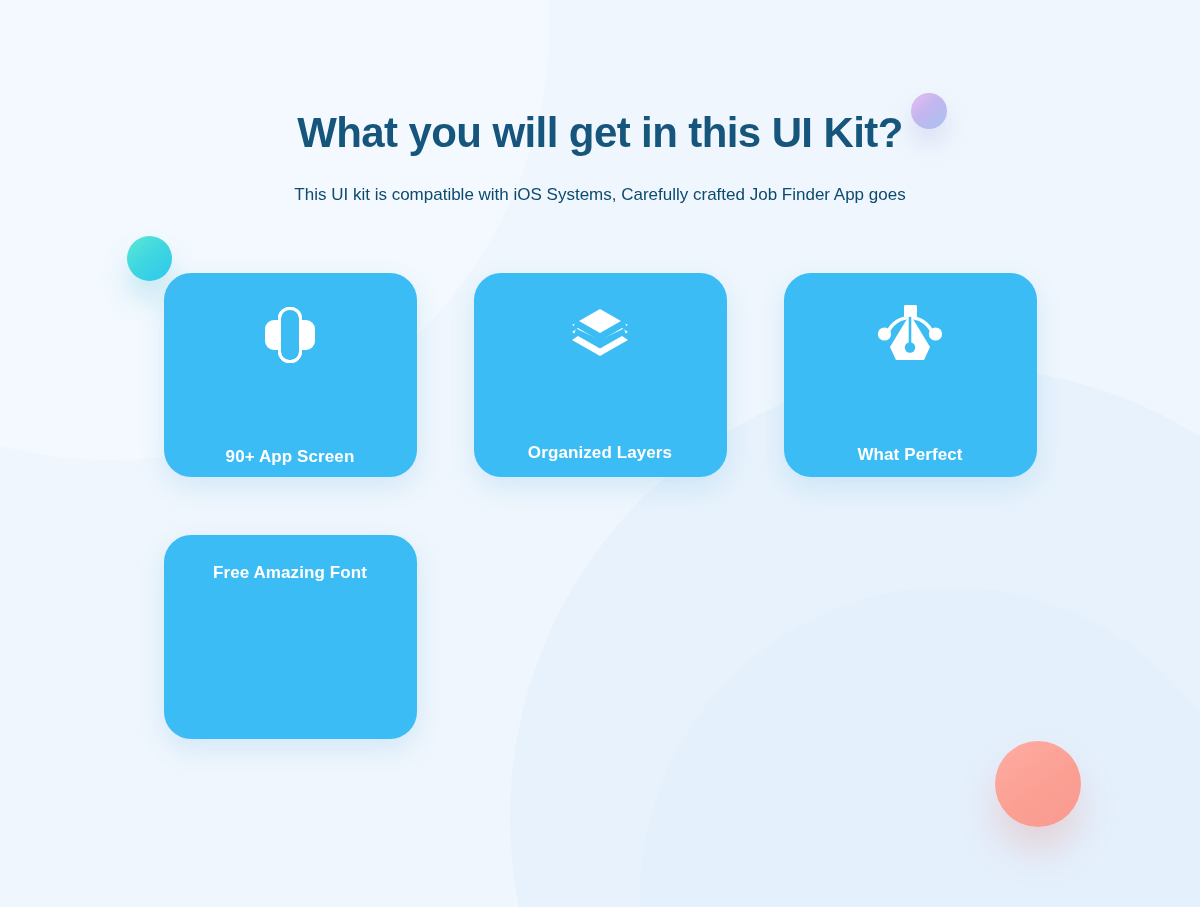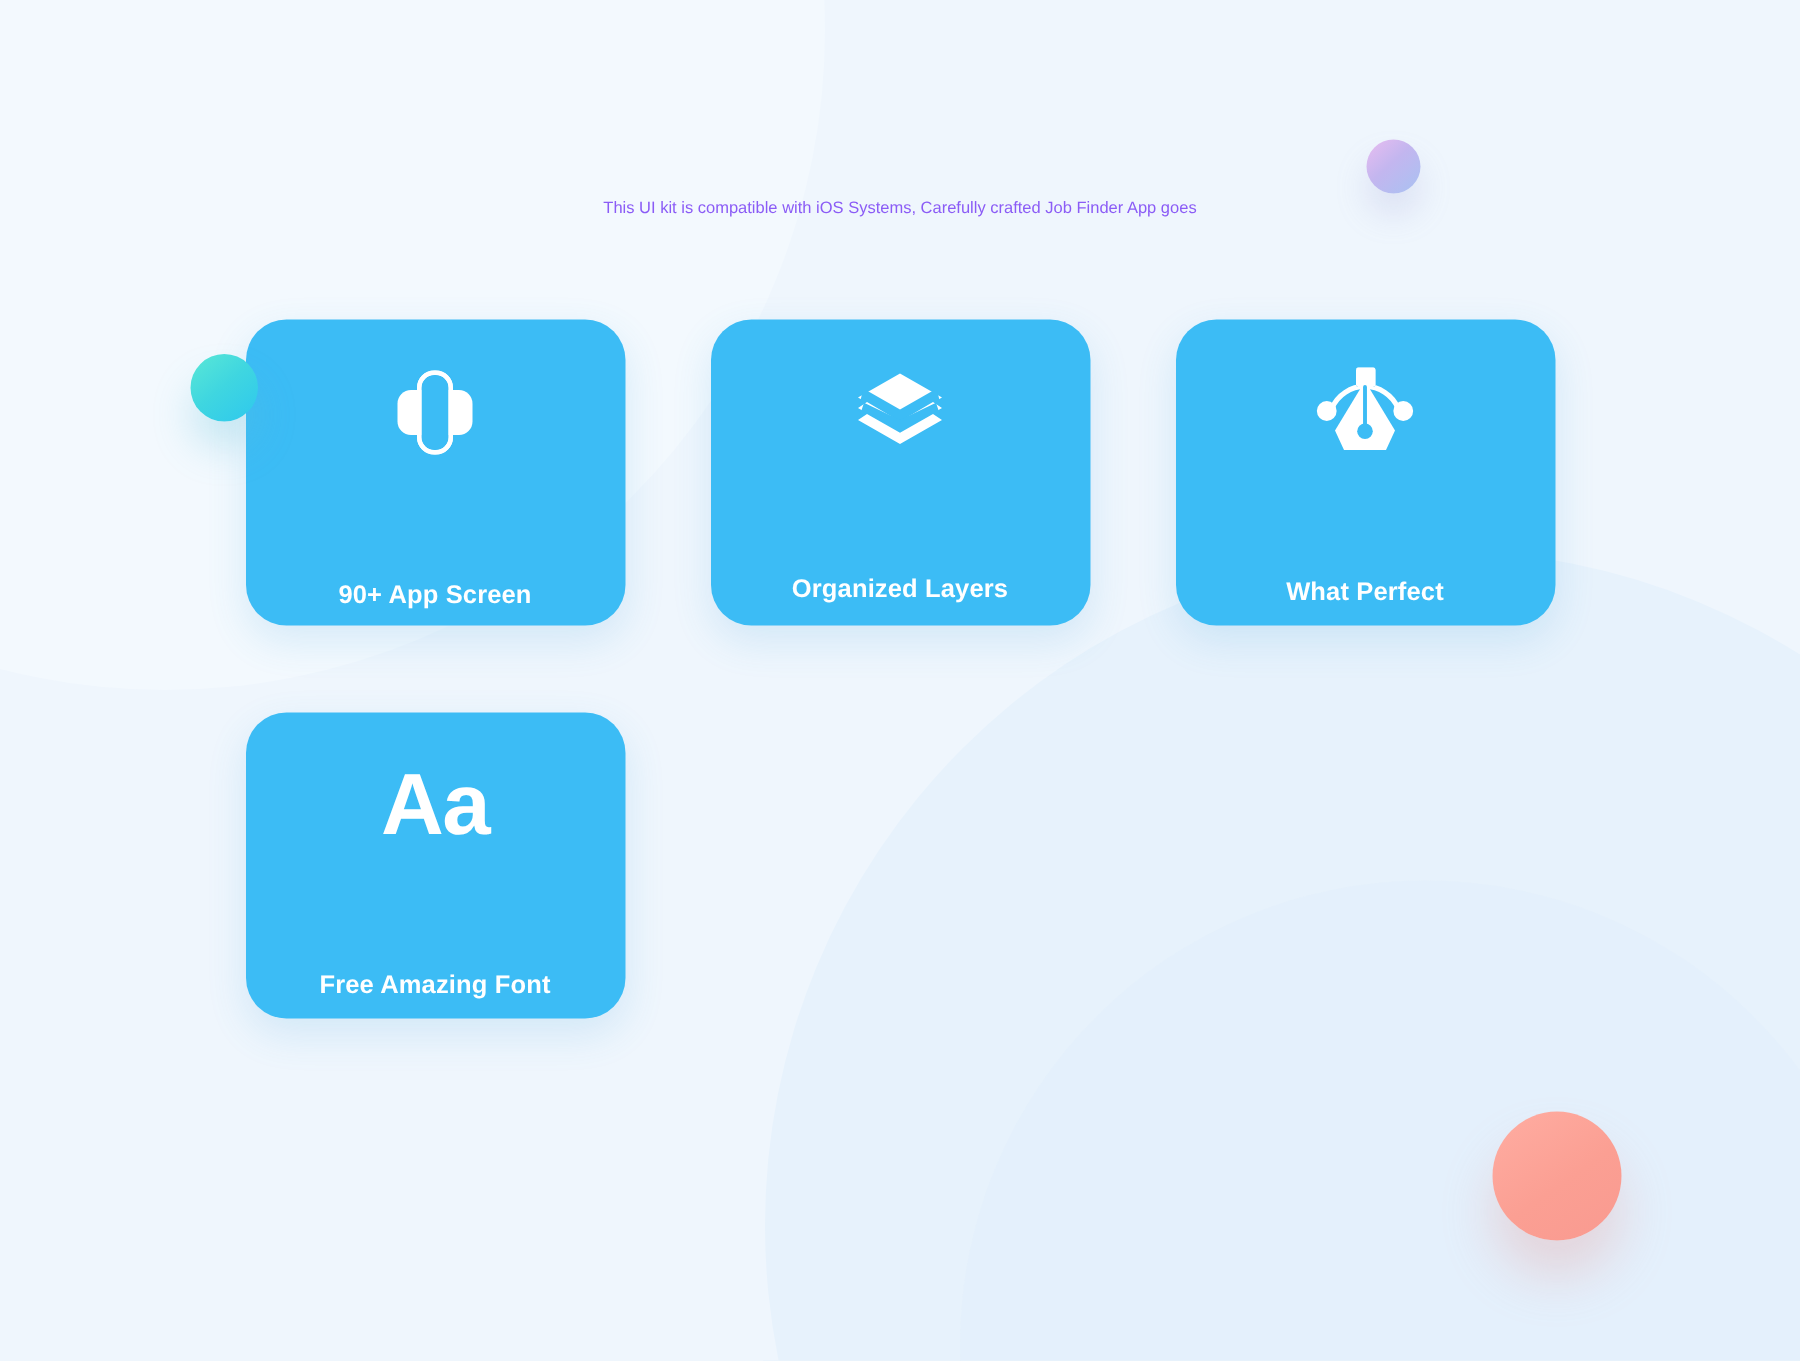--- a/index.html
+++ b/index.html
@@ -69,23 +69,23 @@
     font-weight: bold;
     color: #17567c;
     letter-spacing: -0.6px;
     line-height: 1.18;
   }
 
   .page-subtitle {
     margin: 0 auto;
     margin-top: 22px;
     max-width: 660px;
-    font-size: 11px;
+    font-size: 17px;
     line-height: 1.72;
-    color: #8b5cf6;
+    color: #0c4a6e;
   }
 
   .page-subtitle span { display: block; }
 
   
   .feature-grid {
     position: relative;
     z-index: 4;
     display: grid;
     grid-template-columns: repeat(3, 253px);
@@ -177,20 +177,21 @@
 </head>
 <body>
 
 <div class="bg-layer">
   <div class="blob-tl"></div>
   <div class="blob-br"></div>
   <div class="blob-br2"></div>
 </div>
 
 <div class="header">
+  <h1 class="page-title">What you will get in this UI Kit?</h1>
 
   <p class="page-subtitle">
     <span>This UI kit is compatible with iOS Systems, Carefully crafted Job Finder App goes</span>
   </p>
 </div>
 
 <div class="feature-grid">
 
   <div class="feature-card lbl-low">
     <div class="card-icon">
@@ -230,23 +231,20 @@
         <path d="M33 10 L53 43 L47 56 L19 56 L13 43 Z" fill="#ffffff"></path>
         <path d="M33 14 L33 40" stroke="#3cbcf5" stroke-width="2.6" stroke-linecap="round"></path>
         <circle cx="33" cy="43.5" r="5.2" fill="#3cbcf5"></circle>
       </svg>
     </div>
     <div class="card-label">What Perfect</div>
   </div>
 
 
   <div class="feature-card lbl-mid">
-    <div class="card-icon">
-      <div class="aa-glyph">Aa</div>
-    </div>
     <div class="card-label">Free Amazing Font</div>
   </div>
 
 </div>
 
 <div class="accent accent-purple"></div>
 <div class="accent accent-teal"></div>
 <div class="accent accent-coral"></div>
 
 </body></html>

